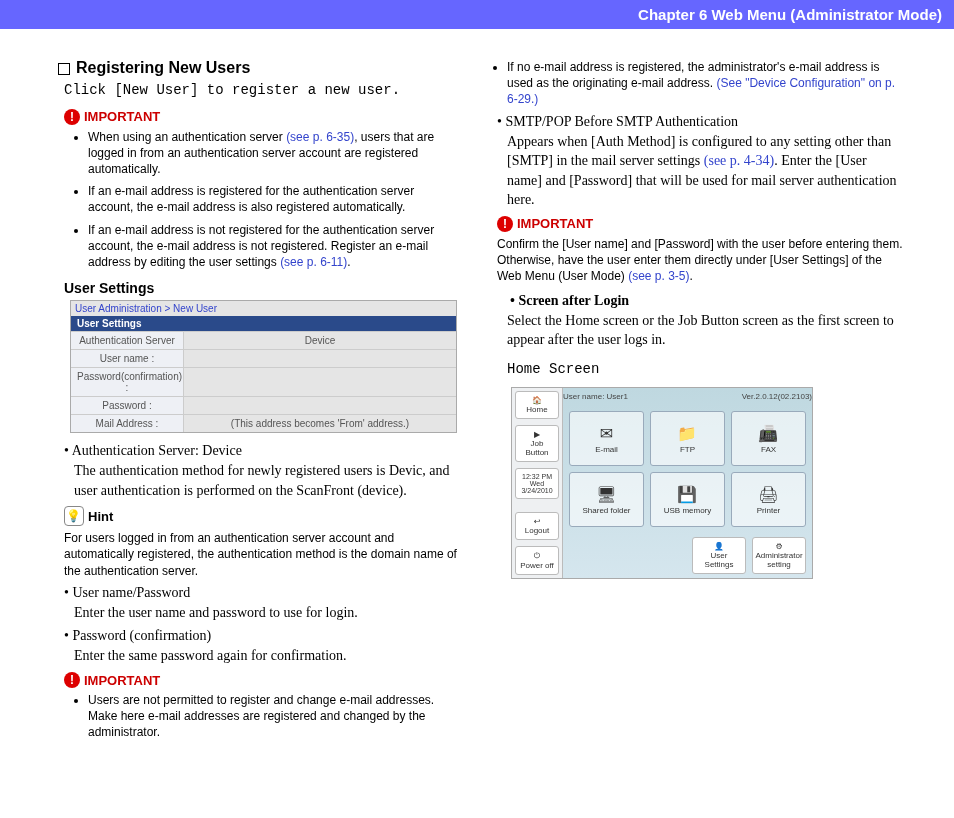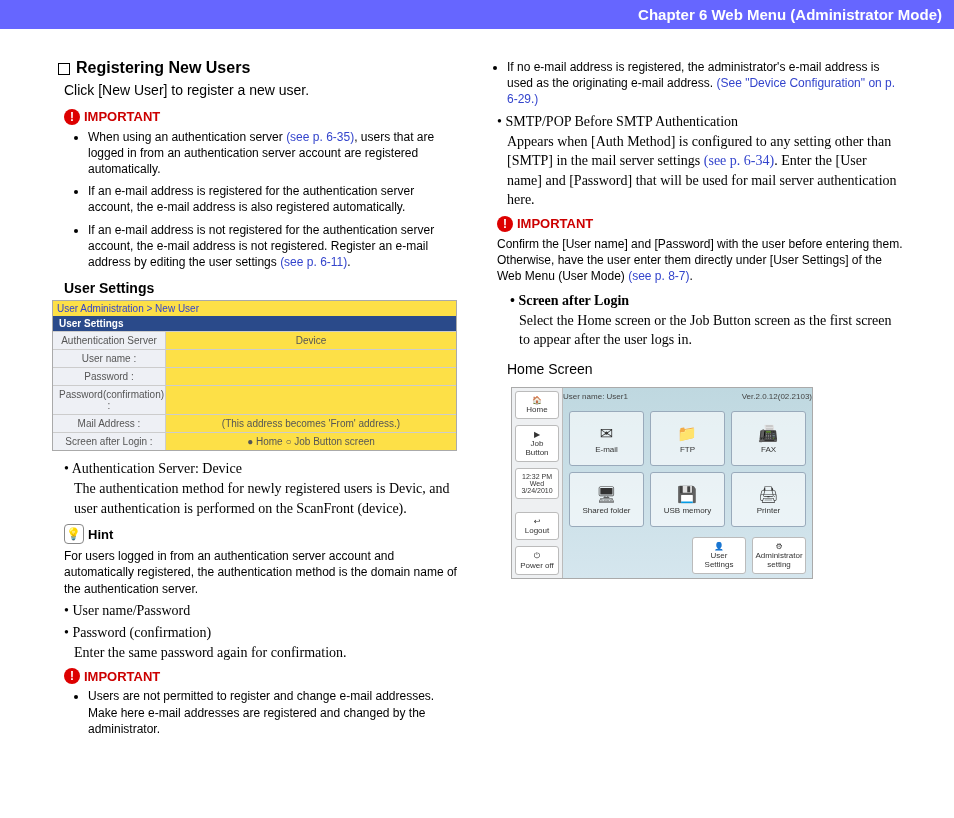--- a/index.html
+++ b/index.html
@@ -37,21 +37,21 @@
   .box-marker {
     display: inline-block;
     width: 10px;
     height: 10px;
     border: 1px solid #000;
     margin-right: 6px;
     vertical-align: middle;
     background: #fff;
   }
   .body-text {
-    font-family: Liberation Sans, sans-serif;
+    font-family: Liberation Mono, monospace;
     font-size: 14px;
     line-height: 1.4;
     margin: 2px 0 8px 14px;
   }
   .important-block {
     margin: 6px 0 8px 14px;
   }
   .important-label {
     color: #c00;
     font-weight: bold;
@@ -112,23 +112,23 @@
   .bullet-desc {
     font-family: "Times New Roman", serif;
     font-size: 14px;
     margin: 2px 0 0 24px;
     line-height:1.4;
   }
 
   
   .user-settings-box {
     border: 1px solid #aaa;
-    margin: 4px 0 10px 2px;
+    margin: 4px 0 10px 20px;
     font-size: 10px;
-    background:#fde047;
+    background:#e5e5e5;
   }
   .us-title {
     color:#3344cc;font-size:10px;padding:2px 4px;
   }
   .us-header {
     background:#2a4a8a;color:#fff;font-weight:bold;padding:2px 6px;
   }
   .us-row {
     display:flex;border-top:1px solid #ccc;text-align:center;
   }
@@ -206,51 +206,48 @@
       <div id="us-rows">
           <div class="us-row">
             <div class="us-label">Authentication Server</div>
             <div class="us-val">Device</div>
           </div>
           <div class="us-row">
             <div class="us-label">User name :</div>
             <div class="us-val"></div>
           </div>
           <div class="us-row">
+            <div class="us-label">Password(confirmation) :</div>
+            <div class="us-val"></div>
+          </div>
+          <div class="us-row">
             <div class="us-label">Password :</div>
             <div class="us-val"></div>
           </div>
           <div class="us-row">
-            <div class="us-label">Password(confirmation) :</div>
-            <div class="us-val"></div>
-          </div>
-          <div class="us-row">
             <div class="us-label">Mail Address :</div>
             <div class="us-val">(This address becomes 'From' address.)</div>
-          </div>
-          <div class="us-row">
-            <div class="us-label">Screen after Login :</div>
-            <div class="us-val">● Home   ○ Job Button screen</div>
           </div>
         </div>
     </div>
 
     <div id="bullets1">
         <div class="bullet-item">• <span class="bt">Authentication Server: Device</span></div>
         <div class="bullet-desc">The authentication method for newly registered users is Devic, and user authentication is performed on the ScanFront (device).</div>
       </div>
 
     <div class="hint-label">
       <span class="hint-icon">💡</span>
       <span>Hint</span>
     </div>
     <div class="small-text">For users logged in from an authentication server account and automatically registered, the authentication method is the domain name of the authentication server.</div>
 
     <div id="bullets2">
         <div class="bullet-item">• <span class="bt">User name/Password</span></div>
+        <div class="bullet-desc">Enter the user name and password to use for login.</div>
         <div class="bullet-item">• <span class="bt">Password (confirmation)</span></div>
         <div class="bullet-desc">Enter the same password again for confirmation.</div>
       </div>
 
     <div class="important-block">
       <div class="important-label">
         <span class="important-icon">!</span>
         <span>IMPORTANT</span>
       </div>
       <ul class="bullet-list" id="imp2-list">
@@ -259,35 +256,35 @@
     </div>
   </div>
 
   <div class="col">
     <ul class="bullet-list" style="margin-left:0;">
       <li><span>If no e-mail address is registered, the administrator's e-mail address is used as the originating e-mail address. </span><span class="link">(See "Device Configuration" on p. 6-29.)</span></li>
     </ul>
 
     <div class="bullet-item" style="margin-left:0;">• <span class="bt">SMTP/POP Before SMTP Authentication</span></div>
     <div class="bullet-desc" style="margin-left:10px;">
-      <span>Appears when [Auth Method] is configured to any setting other than [SMTP] in the mail server settings </span><span class="link">(see p. 6-34)</span><span>. Enter the [User name] and [Password] that will be used for mail server authentication here.</span>
+      <span>Appears when [Auth Method] is configured to any setting other than [SMTP] in the mail server settings </span><span class="link">(see p. 4-34)</span><span>. Enter the [User name] and [Password] that will be used for mail server authentication here.</span>
     </div>
 
     <div class="important-block" style="margin-left:0;">
       <div class="important-label">
         <span class="important-icon">!</span>
         <span>IMPORTANT</span>
       </div>
       <div class="small-text" style="margin-left:0;">
-        <span>Confirm the [User name] and [Password] with the user before entering them. Otherwise, have the user enter them directly under [User Settings] of the Web Menu (User Mode) </span><span class="link">(see p. 8-7)</span><span>.</span>
+        <span>Confirm the [User name] and [Password] with the user before entering them. Otherwise, have the user enter them directly under [User Settings] of the Web Menu (User Mode) </span><span class="link">(see p. 3-5)</span><span>.</span>
       </div>
     </div>
 
     <div class="bullet-item" style="margin-left:13px;font-weight:bold;">• <span class="bt">Screen after Login</span></div>
-    <div class="bullet-desc" style="margin-left:22px;">Select the Home screen or the Job Button screen as the first screen to appear after the user logs in.</div>
+    <div class="bullet-desc" style="margin-left:10px;">Select the Home screen or the Job Button screen as the first screen to appear after the user logs in.</div>
 
     <div class="body-text" style="margin-left:10px;margin-top:10px;">Home Screen</div>
 
     <div class="home-screen">
       <div class="hs-sidebar">
         <div class="hs-btn">🏠<br><span>Home</span></div>
         <div class="hs-btn">▶<br><span>Job Button</span></div>
         <div class="hs-btn" style="font-size:7px;">12:32 PM Wed 3/24/2010</div>
         <div style="flex:1"></div>
         <div class="hs-btn">↩<br><span>Logout</span></div>

